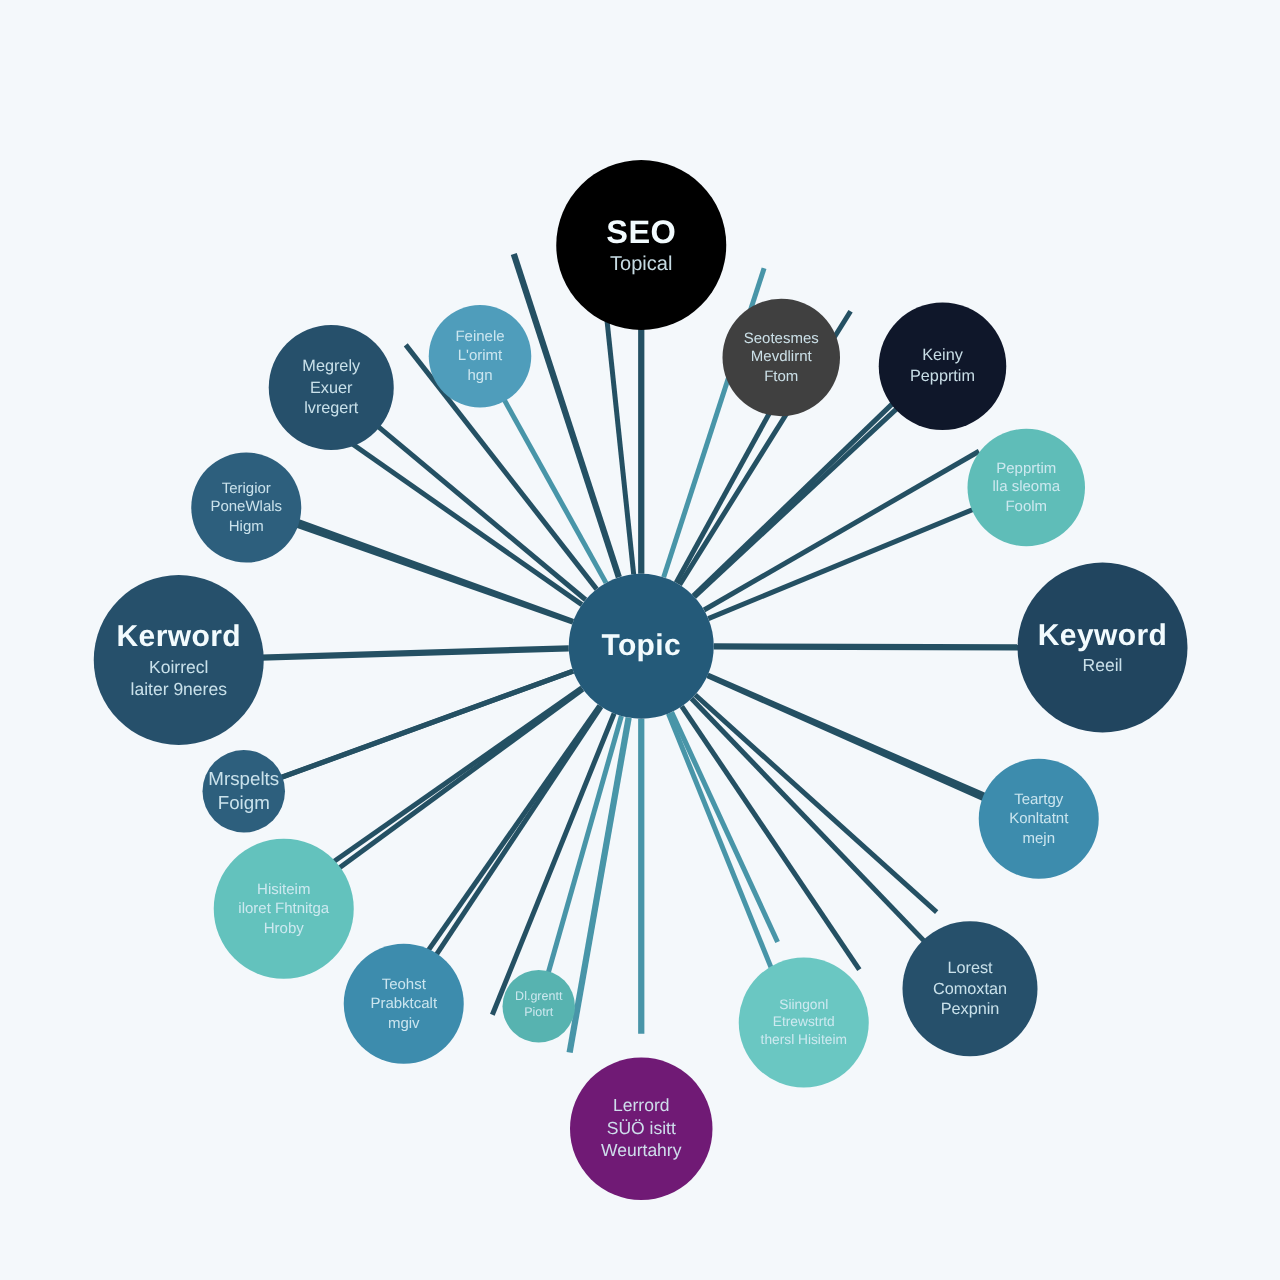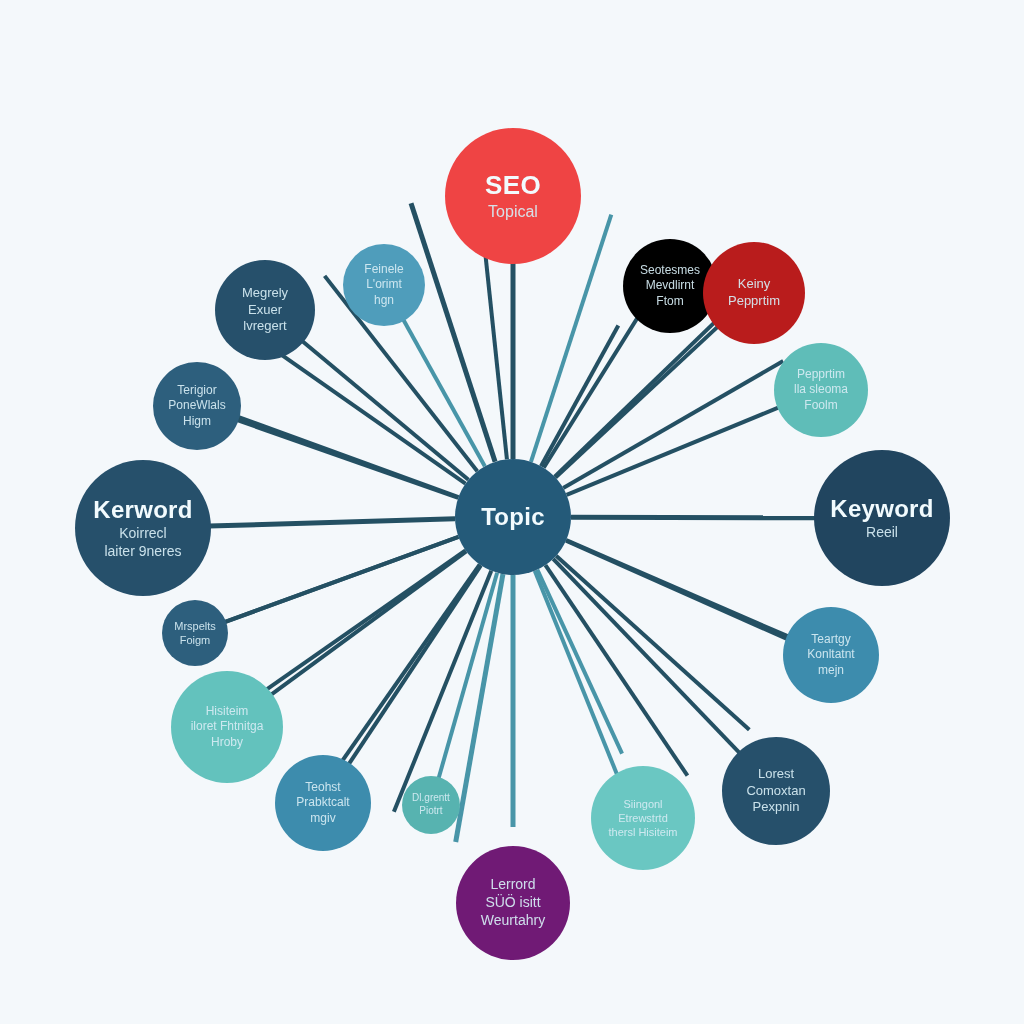--- a/index.html
+++ b/index.html
@@ -70,21 +70,21 @@
       <line x1="566.6205068771221" y1="494.8902455409269" x2="779.3978825953363" y2="407.154119838936" stroke="#245063" stroke-width="4" stroke-linecap="butt"></line>
       <line x1="458.512020410858" y1="536.8761183406933" x2="224.12288564247245" y2="622.376557438595" stroke="#245063" stroke-width="4" stroke-linecap="butt"></line>
       <line x1="466.24930615513637" y1="551.3274325434313" x2="270.52650806245924" y2="695.039976597495" stroke="#245063" stroke-width="4" stroke-linecap="butt"></line>
       <line x1="480.90539320959243" y1="565.3108291687188" x2="348.4543433165301" y2="764.6845147972231" stroke="#245063" stroke-width="4" stroke-linecap="butt"></line>
       <line x1="497.1173449256064" y1="572.7829836759189" x2="438.3936497760108" y2="779.0320593232791" stroke="#4895a8" stroke-width="4" stroke-linecap="butt"></line>
       <line x1="537.2816823873527" y1="569.6725725633344" x2="622.0675151833166" y2="753.5926098591945" stroke="#4895a8" stroke-width="4" stroke-linecap="butt"></line>
       <line x1="553.1636670355836" y1="558.843516227186" x2="739.9911950715457" y2="753.4851233825229" stroke="#245063" stroke-width="4" stroke-linecap="butt"></line>
       <line x1="566.2060106435725" y1="540.0894008453239" x2="788.8021294895805" y2="636.68771657095" stroke="#245063" stroke-width="4" stroke-linecap="butt"></line>
     </svg>
   <div id="nodes-layer">
-      <div class="node" style="left: 445px; top: 128px; width: 136px; height: 136px; background: #ef4444; text-align: right;">
+      <div class="node" style="left: 445px; top: 128px; width: 136px; height: 136px; background: #000000; text-align: right;">
         <div class="ttl" style="font-size: 26px;">SEO</div>
         <div class="sub" style="font-size: 16px;">
           <span>Topical</span>
         </div>
       </div>
       <div class="node" style="left: 75px; top: 460px; width: 136px; height: 136px; background: rgb(38, 80, 107);">
         <div class="ttl" style="font-size: 24px;">Kerword</div>
         <div class="sub" style="font-size: 14px;">
           <span>Koirrecl</span>
           <span>laiter 9neres</span>
@@ -117,42 +117,42 @@
           <span>hgn</span>
         </div>
       </div>
       <div class="node" style="left: 153px; top: 362px; width: 88px; height: 88px; background: rgb(45, 95, 125);">
         <div class="sub" style="font-size: 12px;">
           <span>Terigior</span>
           <span>PoneWlals</span>
           <span>Higm</span>
         </div>
       </div>
-      <div class="node" style="left: 623px; top: 239px; width: 94px; height: 94px; background: #000000; align-items: center;">
+      <div class="node" style="left: 578px; top: 239px; width: 94px; height: 94px; background: #404040; align-items: center;">
         <div class="sub" style="font-size: 12px;">
           <span>Seotesmes</span>
           <span>Mevdlirnt</span>
           <span>Ftom</span>
         </div>
       </div>
-      <div class="node" style="left: 703px; top: 242px; width: 102px; height: 102px; background: #b91c1c;">
+      <div class="node" style="left: 703px; top: 242px; width: 102px; height: 102px; background: #0f172a;">
         <div class="sub" style="font-size: 13px;">
           <span>Keiny</span>
           <span>Pepprtim</span>
         </div>
       </div>
       <div class="node" style="left: 774px; top: 343px; width: 94px; height: 94px; background: rgb(95, 189, 184);">
         <div class="sub" style="font-size: 12px;">
           <span>Pepprtim</span>
           <span>lla sleoma</span>
           <span>Foolm</span>
         </div>
       </div>
       <div class="node" style="left: 162px; top: 600px; width: 66px; height: 66px; background: rgb(45, 95, 125);">
-        <div class="sub" style="font-size: 11px;">
+        <div class="sub" style="font-size: 15px;">
           <span>Mrspelts</span>
           <span>Foigm</span>
         </div>
       </div>
       <div class="node" style="left: 171px; top: 671px; width: 112px; height: 112px; background: rgb(99, 194, 189);">
         <div class="sub" style="font-size: 12px;">
           <span>Hisiteim</span>
           <span>iloret Fhtnitga</span>
           <span>Hroby</span>
         </div>

